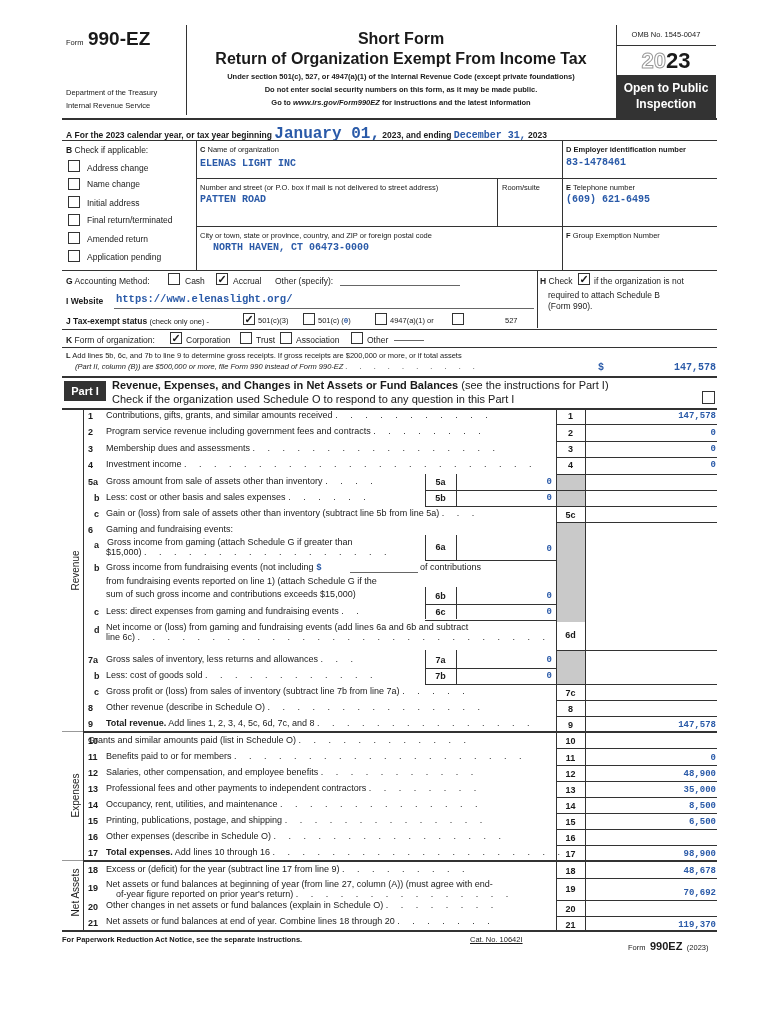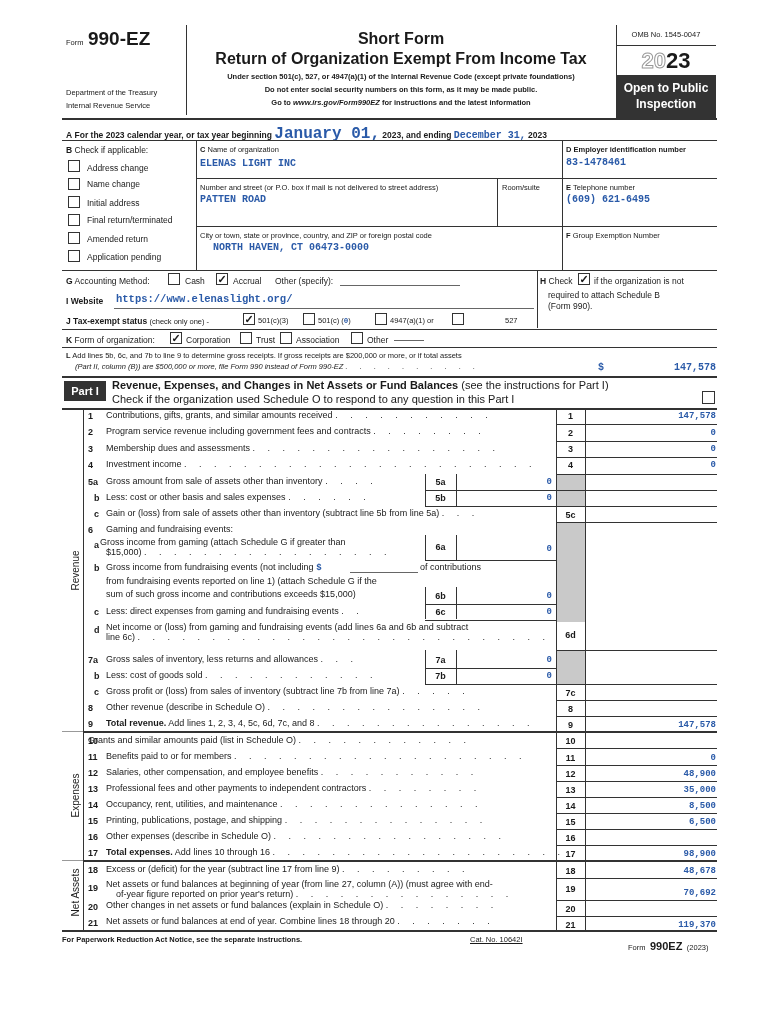--- a/index.html
+++ b/index.html
@@ -239,21 +239,21 @@
 <div class="ln" style="left:94px;top:509px;">c</div>
 <div class="desc" style="left:106px;top:508px;"><span>Gain or (loss) from sale of assets other than inventory (subtract line 5b from line 5a)</span> <span class="dots">. . .</span></div>
 <div class="lbox" style="left:556px;width:29px;top:510px;">5c</div>
 <div class="amt" style="left:590px;width:126px;top:510px;"></div>
 <div class="hline" style="left:556px;width:161px;top:522px;"></div>
 
 <div class="ln" style="left:88px;top:525px;">6</div>
 <div class="desc" style="left:106px;top:524px;">Gaming and fundraising events:</div>
 
 <div class="ln" style="left:94px;top:540px;">a</div>
-<div class="desc" style="left:100px;top:537px;">Gross income from gaming (attach Schedule G if greater than</div>
+<div class="desc" style="left:107px;top:537px;">Gross income from gaming (attach Schedule G if greater than</div>
 <div class="desc" style="left:106px;top:547px;"><span>$15,000)</span> <span class="dots">. . . . . . . . . . . . . . . . .</span></div>
 <div class="vline" style="left:425px;top:535px;height:25px;"></div>
 <div class="vline" style="left:456px;top:535px;height:25px;"></div>
 <div class="lbox" style="left:425px;width:31px;top:542px;">6a</div>
 <div class="amt" style="left:460px;width:92px;top:544px;">0</div>
 <div class="hline" style="left:425px;width:131px;top:560px;"></div>
 
 <div class="ln" style="left:94px;top:563px;">b</div>
 <div class="desc" style="left:106px;top:562px;">
   <span>Gross income from fundraising events (not including</span>

